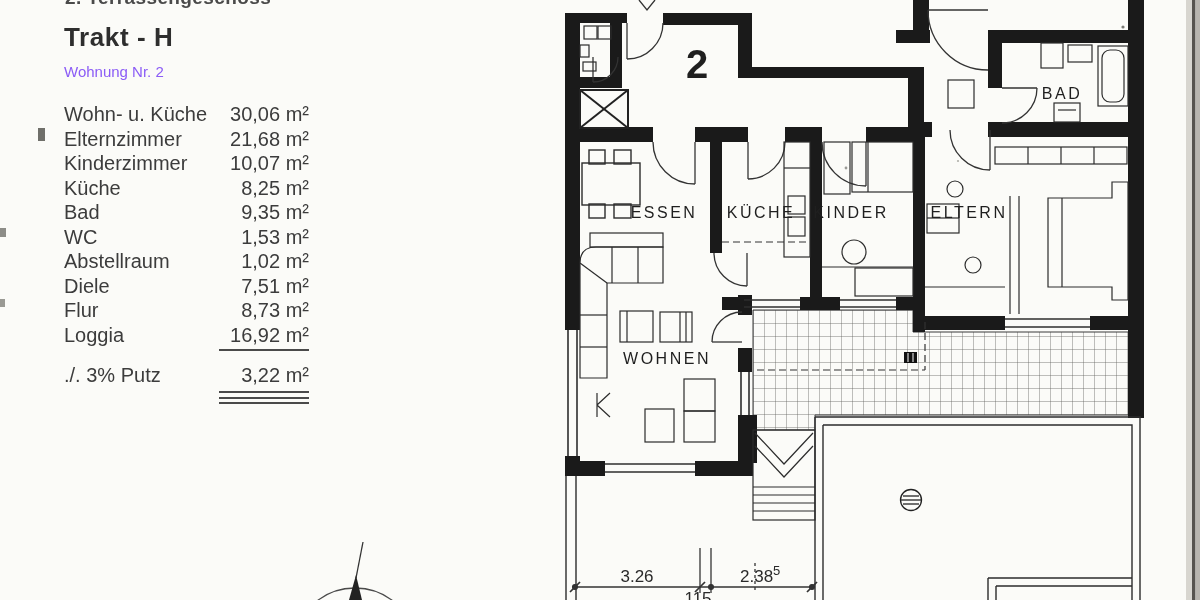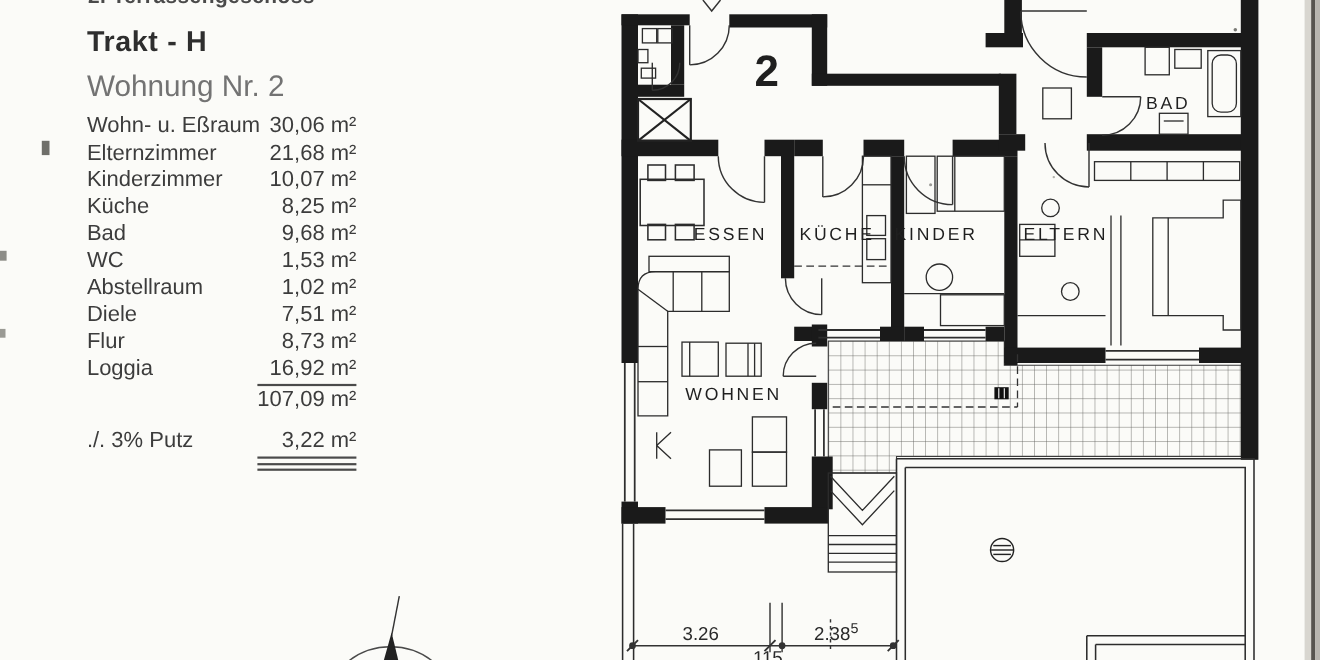--- a/index.html
+++ b/index.html
@@ -1,24 +1,24 @@
 <!DOCTYPE html>
 <html><head>
 <meta charset="utf-8">
 <style>
   html,body{margin:0;padding:0;background:#e8e8e4;}
   #canvas{position:relative;width:1200px;height:600px;background:#fbfbf8;overflow:hidden;
           font-family:"Liberation Sans",sans-serif;color:#3a3a3a;}
   
-  #panel{position:absolute;left:16px;top:0;width:560px;height:600px;padding-left:28px;}
+  #panel{position:absolute;left:1px;top:0;width:560px;height:600px;padding-left:28px;}
   .cutoff-wrap{position:absolute;left:64px;top:0;height:9px;width:300px;overflow:hidden;}
   .cutoff-wrap span{display:block;transform:translateY(-13px);font-size:19px;font-weight:bold;
                     color:#4a4a4a;letter-spacing:.4px;white-space:nowrap;}
   .tract{position:absolute;left:63px;top:22px;font-size:26px;font-weight:bold;color:#2e2e2e;letter-spacing:.6px;}
-  .apartment{position:absolute;left:63px;top:63px;font-size:27px;color:#737373;}
+  .apartment{position:absolute;left:63px;top:63px;font-size:15px;color:#8b5cf6;}
   .area-table{position:absolute;left:63px;top:102px;width:245px;font-size:20px;color:#3c3c3c;}
   .arow{display:flex;justify-content:space-between;height:24.5px;line-height:24.5px;white-space:nowrap;}
   .arow .val{text-align:center;}
   .rule{border-top:2px solid #4a4a4a;width:90px;margin-left:155px;margin-top:2px;}
   .rule2{border-top:2px solid #4a4a4a;width:90px;margin-left:155px;margin-top:3px;}
   .dblrule{width:90px;margin-left:155px;margin-top:4px;height:3px;
            border-top:2px solid #4a4a4a;border-bottom:2px solid #4a4a4a;}
   .sumrow{display:flex;justify-content:flex-end;height:24.5px;line-height:24.5px;}
   .dedrow{display:flex;justify-content:space-between;height:24.5px;line-height:24.5px;margin-top:12px;}
   svg{position:absolute;left:0;top:0;}
@@ -33,38 +33,38 @@
 
   <div id="panel">
     <div class="cutoff-wrap">
       <span>2. Terrassengeschoss</span>
     </div>
     <div class="tract">Trakt - H</div>
     <div class="apartment">Wohnung Nr. 2</div>
 
     <div class="area-table">
       <div class="arow">
-          <span>Wohn- u. Eßraum</span>
+          <span>Wohn- u. Küche</span>
           <span class="val">30,06 m²</span>
         </div>
       <div class="arow">
           <span>Elternzimmer</span>
           <span class="val">21,68 m²</span>
         </div>
       <div class="arow">
           <span>Kinderzimmer</span>
           <span class="val">10,07 m²</span>
         </div>
       <div class="arow">
           <span>Küche</span>
           <span class="val">8,25 m²</span>
         </div>
       <div class="arow">
           <span>Bad</span>
-          <span class="val">9,68 m²</span>
+          <span class="val">9,35 m²</span>
         </div>
       <div class="arow">
           <span>WC</span>
           <span class="val">1,53 m²</span>
         </div>
       <div class="arow">
           <span>Abstellraum</span>
           <span class="val">1,02 m²</span>
         </div>
       <div class="arow">
@@ -74,23 +74,20 @@
       <div class="arow">
           <span>Flur</span>
           <span class="val">8,73 m²</span>
         </div>
       <div class="arow">
           <span>Loggia</span>
           <span class="val">16,92 m²</span>
         </div>
 
       <div class="rule"></div>
-      <div class="sumrow">
-          <span class="val">107,09 m²</span>
-        </div>
       <div class="dedrow">
           <span>./. 3% Putz</span>
           <span class="val">3,22 m²</span>
         </div>
       <div class="rule2"></div>
       <div class="dblrule"></div>
     </div>
   </div>
 
   <svg width="1200" height="600" viewBox="0 0 1200 600">

